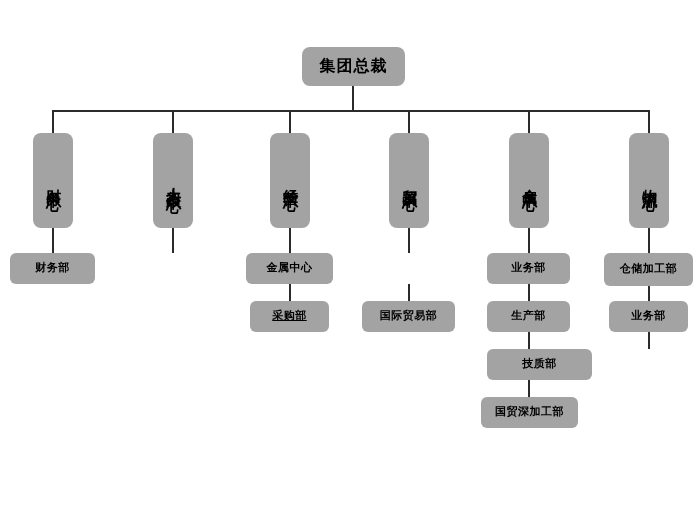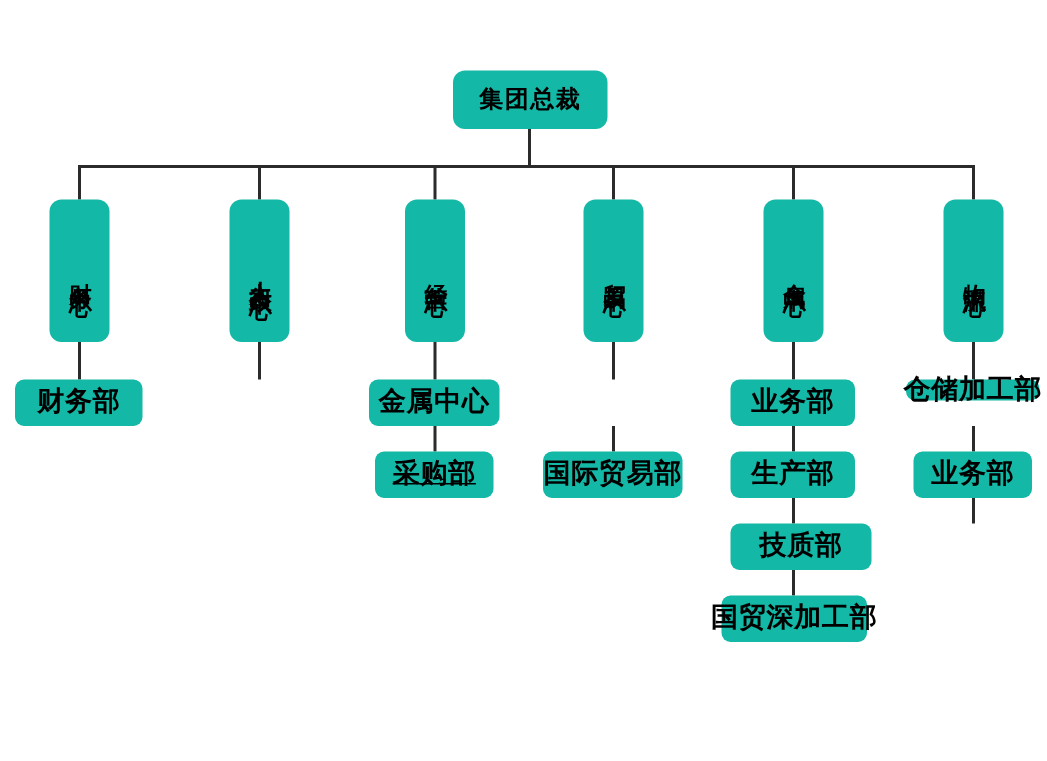--- a/index.html
+++ b/index.html
@@ -25,21 +25,21 @@
   .line {
     position: absolute;
     background: #2b2b2b;
   }
   .line.v { width: 2px; }
   .line.h { height: 2px; }
 
   
   .node {
     position: absolute;
-    background: #14b8a6;
+    background: #a3a3a3;
     border-radius: 7px;
     color: #000000;
     display: flex;
     align-items: center;
     justify-content: center;
     box-sizing: border-box;
     line-height: 1.15;
     text-align: center;
     z-index: 2;
   }
@@ -55,21 +55,21 @@
     font-size: 15px;
     font-weight: bold;
     writing-mode: vertical-rl;
     text-orientation: upright;
     letter-spacing: 2px;
     border-radius: 8px;
     padding: 6px 0;
   }
 
   .node-dept {
-    font-size: 18px;
+    font-size: 11px;
     font-weight: bold;
     letter-spacing: 0.5px;
     border-radius: 6px;
     white-space: nowrap;
   }
 </style>
 </head>
 <body>
 
 <div id="chart">
@@ -126,34 +126,34 @@
   </div>
   <div class="line v" style="left:528px; top:228px; height:25px;"></div>
   <div class="node node-dept" style="left:487px; top:253px; width:83px; height:31px;">
     <span>业务部</span>
   </div>
   <div class="line v" style="left:528px; top:284px; height:17px;"></div>
   <div class="node node-dept" style="left:487px; top:301px; width:83px; height:31px;text-align:center;">
     <span>生产部</span>
   </div>
   <div class="line v" style="left:528px; top:332px; height:17px;"></div>
-  <div class="node node-dept" style="left:487px; top:349px; width:94px; height:31px;">
+  <div class="node node-dept" style="left:487px; top:349px; width:105px; height:31px;">
     <span>技质部</span>
   </div>
   <div class="line v" style="left:528px; top:380px; height:17px;"></div>
   <div class="node node-dept" style="left:481px; top:397px; width:97px; height:31px;">
     <span>国贸深加工部</span>
   </div>
 
   <div class="line v" style="left:648px; top:110px; height:23px;"></div>
   <div class="node node-center" style="left:629px; top:133px; width:40px; height:95px;">
     <span>物流中心</span>
   </div>
   <div class="line v" style="left:648px; top:228px; height:25px;"></div>
-  <div class="node node-dept" style="left:604px; top:253px; width:89px; height:14px;text-align:right;">
+  <div class="node node-dept" style="left:604px; top:253px; width:89px; height:33px;text-align:right;">
     <span>仓储加工部</span>
   </div>
   <div class="line v" style="left:648px; top:284px; height:17px;"></div>
   <div class="node node-dept" style="left:609px; top:301px; width:79px; height:31px;">
     <span>业务部</span>
   </div>
   <div class="line v" style="left:648px; top:332px; height:17px;"></div>
 
 </div>
 

